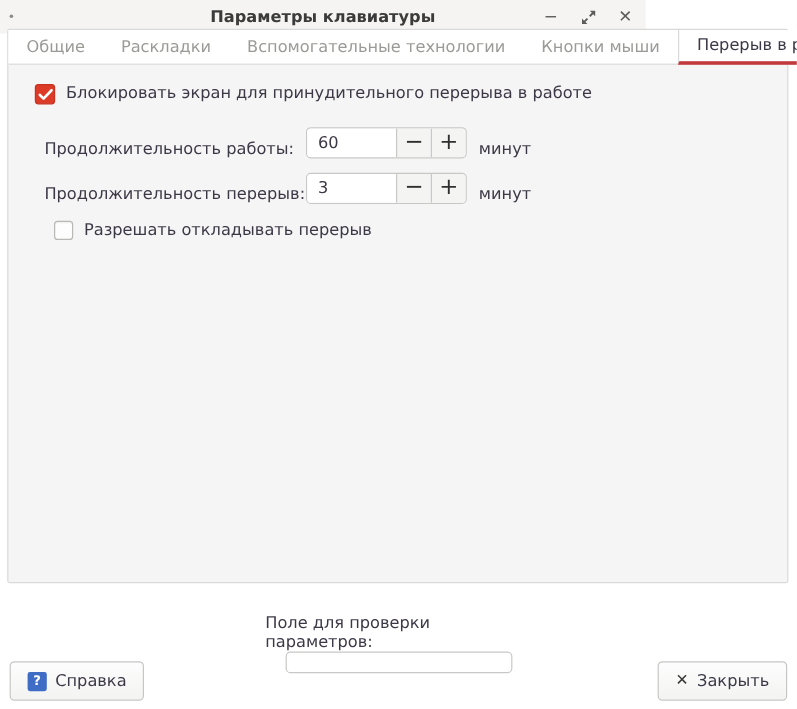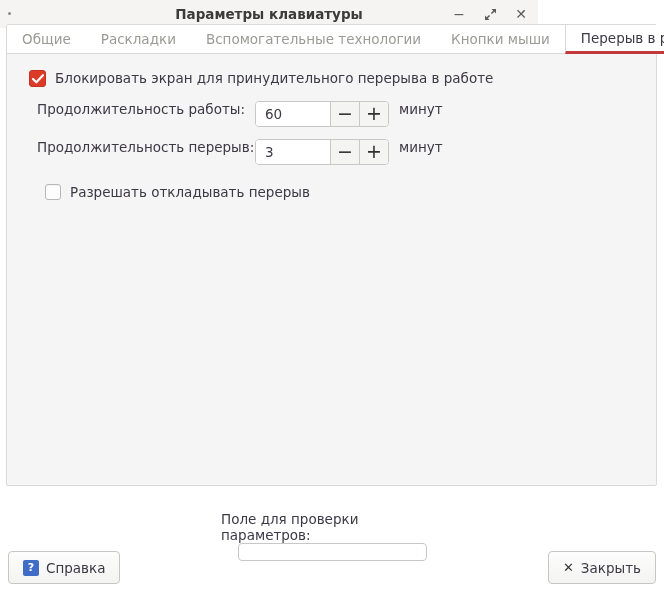--- a/index.html
+++ b/index.html
@@ -68,21 +68,21 @@
     margin-right:9px; position:relative;
   }
   .checkbox.checked { background:#dc3b27; border:1px solid #c53220; }
   .checkbox.checked svg { position:absolute; left:2px; top:3px; }
   .checkbox.unchecked {
     background:#fdfdfd; border:1px solid #b8b8b4;
     box-shadow: inset 0 1px 1px rgba(0,0,0,0.05);
   }
   .check-label { font-size:13.5px; color:#3d3846; }
 
-  .spin-row { display:flex; align-items:flex-start; margin:0 0 7px 8px; height:31px; }
+  .spin-row { display:flex; align-items:flex-end; margin:0 0 7px 8px; height:31px; }
   .spin-label { width:218px; font-size:13.5px; color:#3d3846; }
   .spinbutton {
     display:flex; height:26px; border:1px solid #c8c8c6; border-radius:4px;
     overflow:hidden; background:#ffffff; margin-right:10px;
   }
   .spin-entry {
     width:74px; border:none; outline:none; background:#ffffff;
     font-family:inherit; font-size:13.5px; color:#3d3846; padding:0 0 0 9px;
   }
   .spin-btn {

